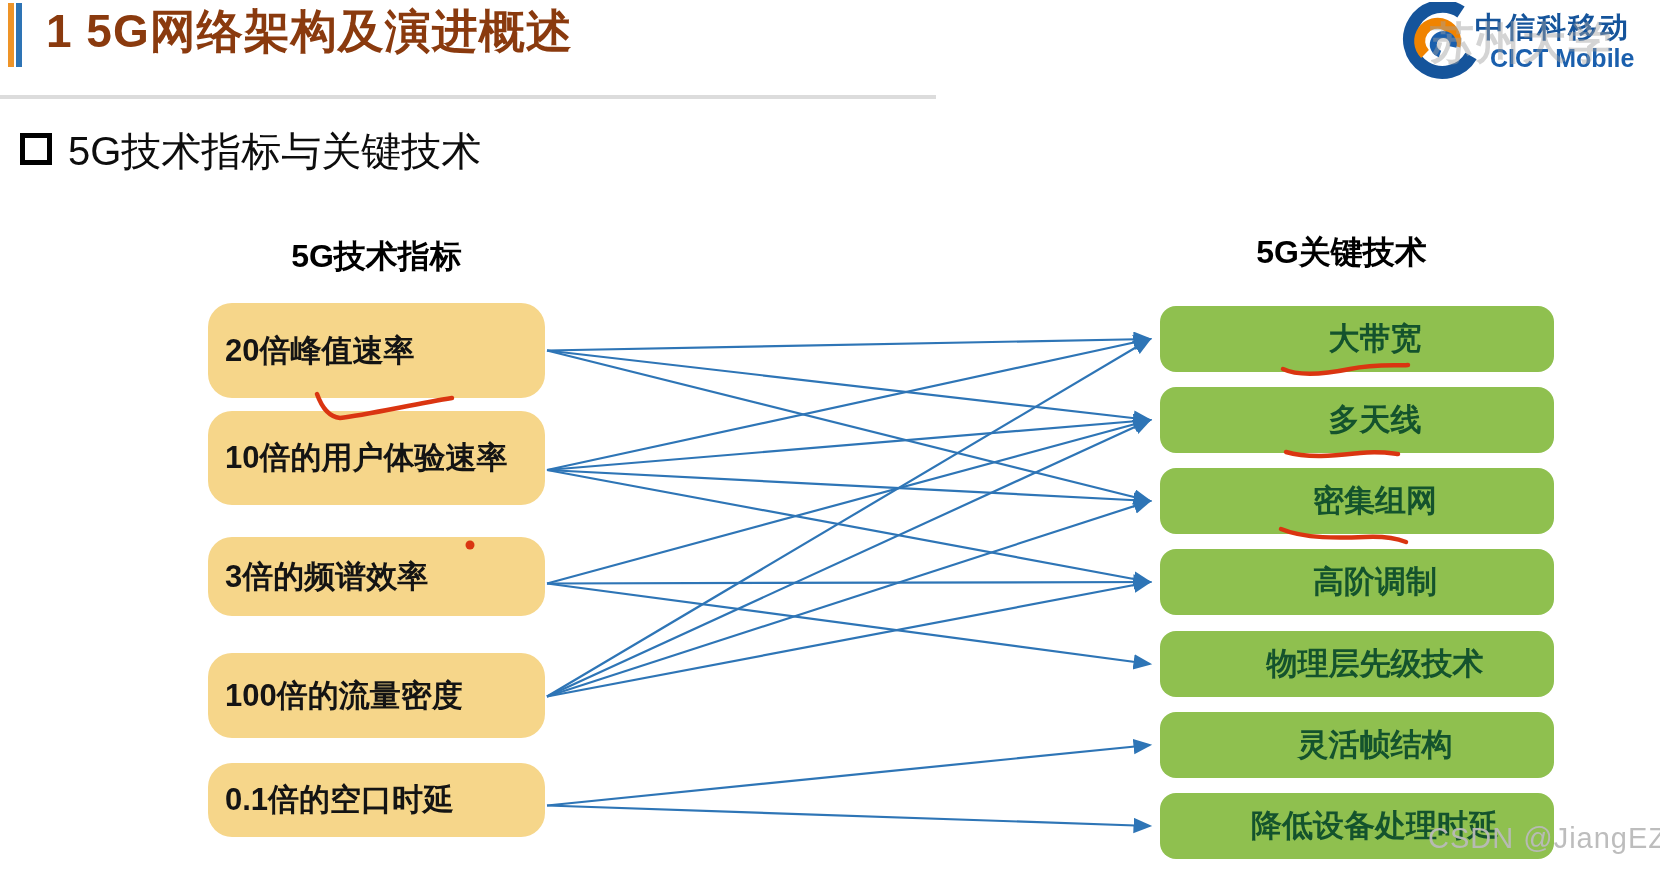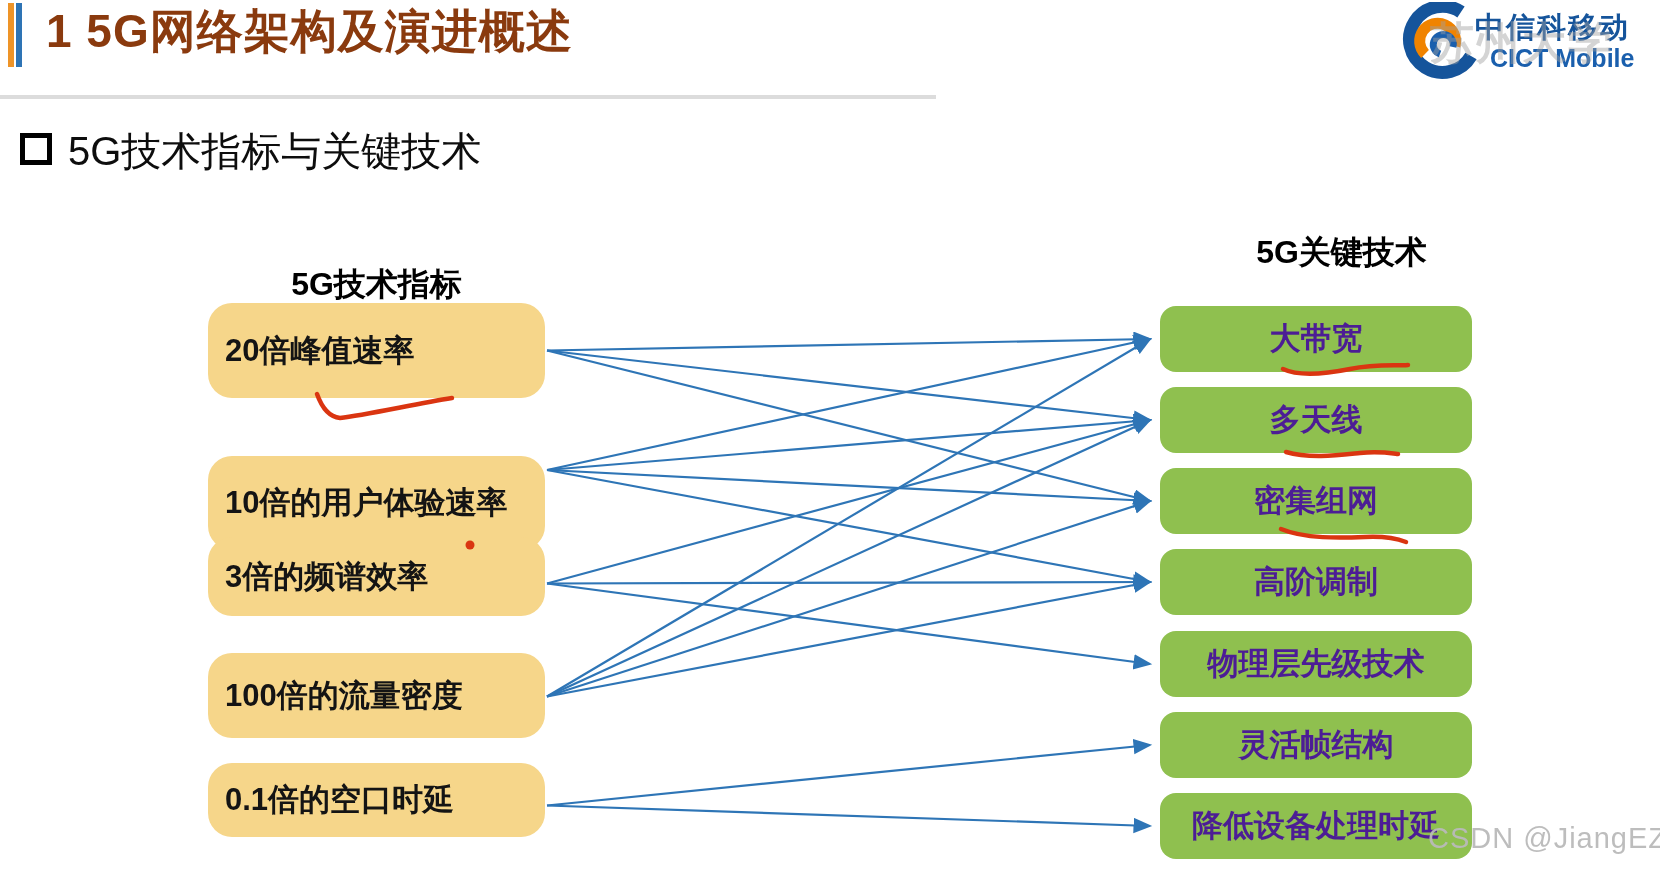--- a/index.html
+++ b/index.html
@@ -23,31 +23,31 @@
   #logo-en{position:absolute;left:95px;top:44px;font-size:25px;font-weight:bold;color:#1A5FAD;white-space:nowrap;}
   #logo-watermark{
     position:absolute;left:35px;top:14px;font-size:44px;font-weight:bold;
     color:rgba(160,160,160,0.45);letter-spacing:2px;white-space:nowrap;
   }
   
   #bullet-square{position:absolute;left:20px;top:133px;width:22px;height:22px;border:5px solid #000;}
   #section-heading{position:absolute;left:68px;top:124px;font-size:40px;font-weight:500;color:#0d0d0d;white-space:nowrap;}
   
   .col-title{position:absolute;font-size:32px;font-weight:bold;color:#000;text-align:center;}
-  #left-col-title{left:208px;width:337px;top:235px;margin-top:28px;}
+  #left-col-title{left:208px;width:337px;top:235px;}
   #right-col-title{left:1160px;width:363px;top:231px;}
   .left-box{
     position:absolute;left:208px;width:337px;background:#F6D68A;border-radius:24px;
     display:flex;align-items:center;box-sizing:border-box;padding-left:17px;
     font-size:31px;font-weight:bold;color:#141414;white-space:nowrap;
   }
   .right-box{
-    position:absolute;left:1160px;width:312px;height:66px;background:#8FC04F;border-radius:16px;
+    position:absolute;left:1160px;width:358px;height:66px;background:#8FC04F;border-radius:16px;
     display:flex;align-items:center;justify-content:center;
-    font-size:31px;font-weight:bold;color:#4c1d95;white-space:nowrap;
+    font-size:31px;font-weight:bold;color:#14532d;white-space:nowrap;padding-left:36px;
   }
   #overlay{position:absolute;left:0;top:0;pointer-events:none;}
   #csdn-watermark{
     position:absolute;left:1428px;top:822px;font-size:29px;color:rgba(185,185,185,0.95);
     white-space:nowrap;letter-spacing:1px;
   }
 </style>
 </head>
 <body>
 
@@ -70,21 +70,21 @@
   </div>
 
   <div id="bullet-square"></div>
   <div id="section-heading">5G技术指标与关键技术</div>
 
   <div class="col-title" id="left-col-title">5G技术指标</div>
   <div class="col-title" id="right-col-title">5G关键技术</div>
 
   <div id="left-boxes">
       <div class="left-box" style="top: 303px; height: 95px;">20倍峰值速率</div>
-      <div class="left-box" style="top: 411px; height: 94px; margin-top: 45px;">10倍的用户体验速率</div>
+      <div class="left-box" style="top: 411px; height: 94px;">10倍的用户体验速率</div>
       <div class="left-box" style="top: 537px; height: 79px;">3倍的频谱效率</div>
       <div class="left-box" style="top: 653px; height: 85px;">100倍的流量密度</div>
       <div class="left-box" style="top: 763px; height: 74px;">0.1倍的空口时延</div>
     </div>
   <div id="right-boxes">
       <div class="right-box" style="top: 306px;">大带宽</div>
       <div class="right-box" style="top: 387px;">多天线</div>
       <div class="right-box" style="top: 468px;">密集组网</div>
       <div class="right-box" style="top: 549px;">高阶调制</div>
       <div class="right-box" style="top: 631px;">物理层先级技术</div>

